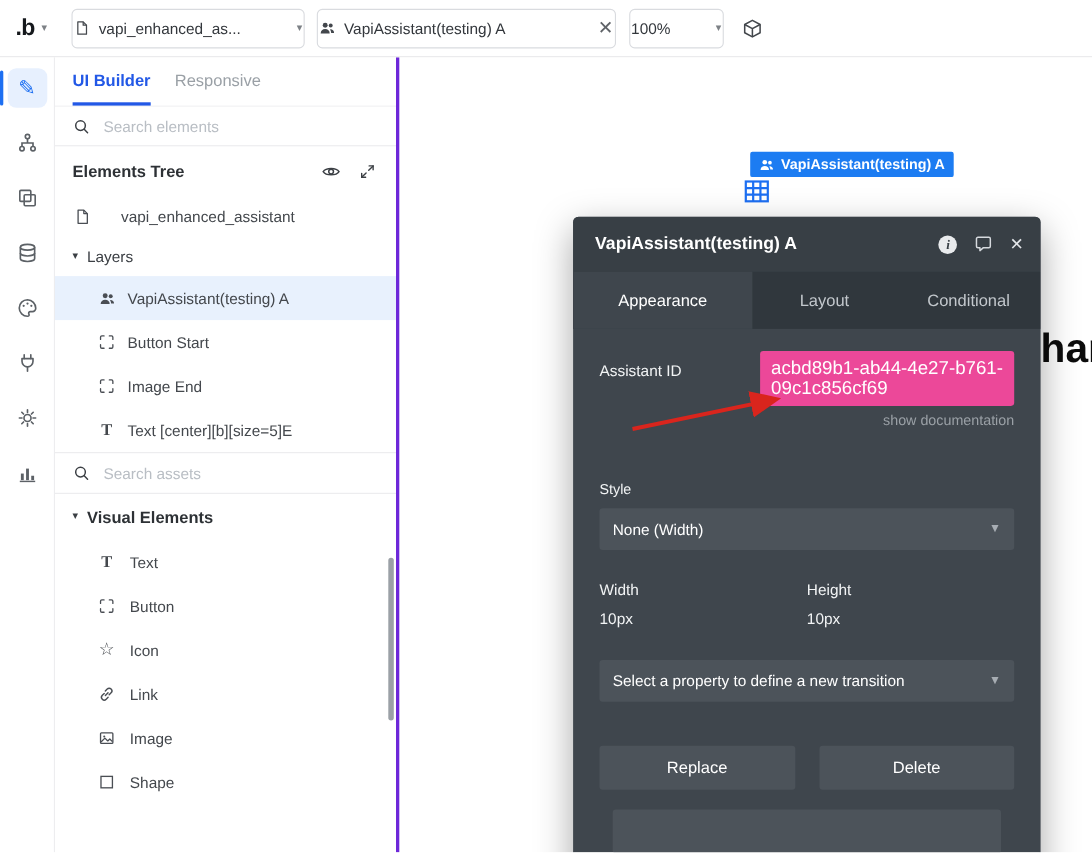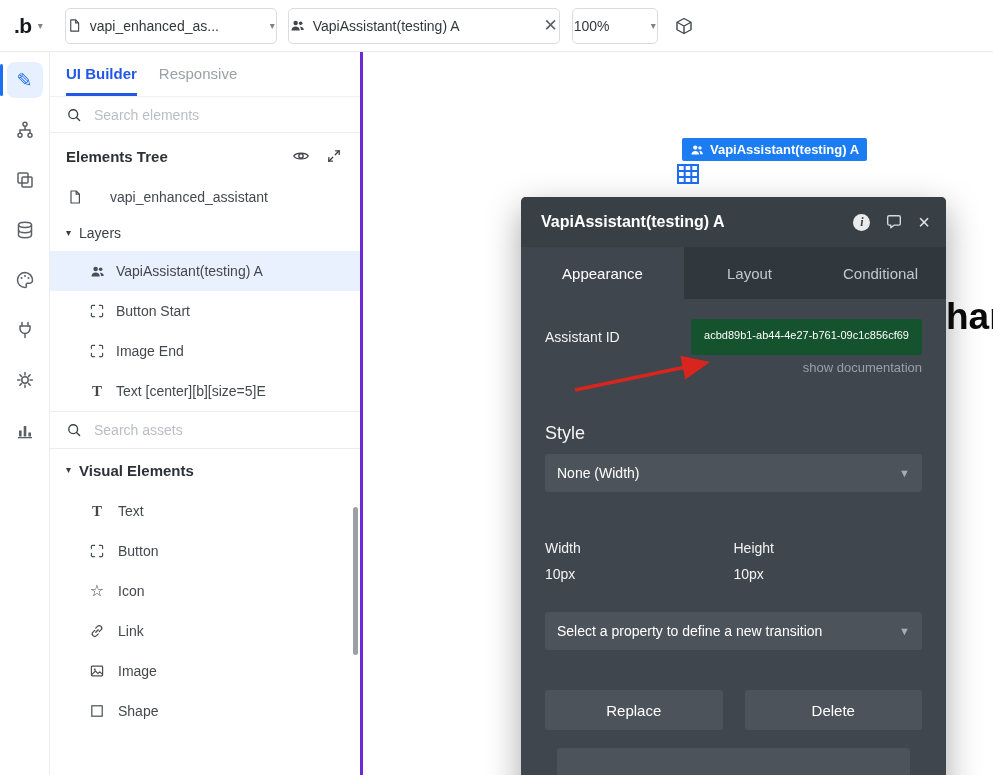--- a/index.html
+++ b/index.html
@@ -104,32 +104,32 @@
   }
   .insp-close { font-size:20px; line-height:1; color:#e3e6e9; }
   .insp-tabs { height:52px; display:flex; background:#30373d; flex-shrink:0; }
   .insp-tab { display:flex; align-items:center; justify-content:center; font-size:15px; color:#c3c8cd; flex:1; }
   .insp-tab.first { flex:0 0 163px; }
   .insp-tab.active { background:#3f464d; color:#fff; }
   .insp-body { flex:1; padding:20px 24px; }
   .field-row { display:flex; }
   .field-label { width:146px; padding-top:10px; font-size:14px; color:#f2f4f5; }
   .field-input {
-    flex:1; background:#14532d; border-radius:3px; padding:7px 10px;
-    font-size:11px; line-height:18px; color:#fff; word-break:break-all; min-height:36px;text-align:center;
+    flex:1; background:#ec4899; border-radius:3px; padding:7px 10px;
+    font-size:17px; line-height:18px; color:#fff; word-break:break-all; min-height:36px;
   }
   .show-doc { text-align:right; color:#9aa0a6; font-size:13px; margin-top:5px; }
-  .sec-label { font-size:18px; color:#f2f4f5; margin-top:48px; }
+  .sec-label { font-size:13px; color:#f2f4f5; margin-top:48px; }
   .dropdown {
     margin-top:10px; height:38px; background:#4c535a; border-radius:3px;
     display:flex; align-items:center; justify-content:space-between; padding:0 12px;
     font-size:14px; color:#fff;
   }
   .dd-caret { color:#a7adb3; font-size:11px; }
-  .wh-row { display:flex; margin-top:48px; }
+  .wh-row { display:flex; margin-top:28px; }
   .wh-col { width:190px; font-size:14px; color:#f2f4f5; }
   .wh-val { margin-top:10px; }
   .trans-dropdown { margin-top:30px; }
   .btn-row { display:flex; gap:22px; margin-top:40px; }
   .insp-btn {
     flex:1; height:40px; background:#4c535a; border:none; border-radius:3px;
     color:#fff; font-size:15px; font-family:inherit; cursor:pointer;
   }
   .partial-box { margin:18px 12px 0; height:40px; background:#4c535a; border-radius:3px; }
 

